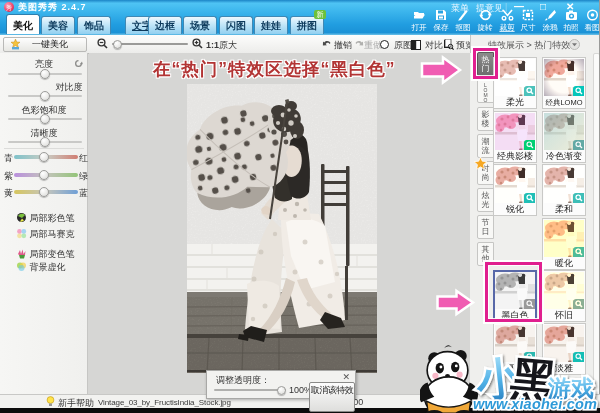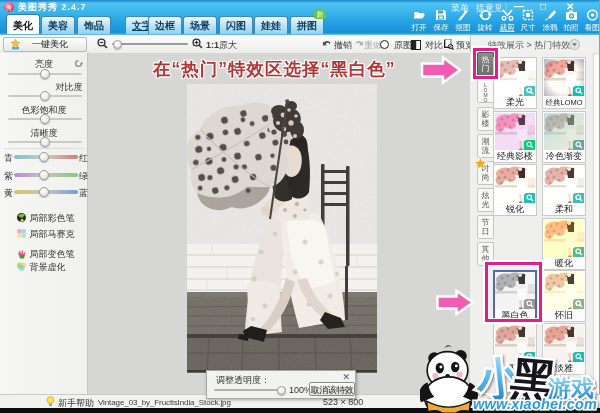--- a/index.html
+++ b/index.html
@@ -672,21 +672,21 @@
           </svg></div></div>
       <div class="lb">淡雅</div>
     </div>
 
   <div id="tpanel" class="abs">
     <div style="position:absolute;left:9px;top:3px;font-size:9px;color:#333;">调整透明度：</div>
     <div style="position:absolute;right:5px;top:1px;font-size:9px;color:#555;">✕</div>
     <div style="position:absolute;left:7px;top:18px;width:72px;height:2px;background:#b0b0ae;border-radius:1px;"></div>
     <div class="knob" style="position:absolute;left:70px;top:15px;width:9px;height:9px;"></div>
     <div style="position:absolute;left:82px;top:14px;font-size:9px;color:#333;">100%</div>
-    <div style="position:absolute;left:102px;top:11px;width:46px;height:14px;border:1px solid #8a8a88;border-radius:2px;background:linear-gradient(180deg,#fdfdfd,#dededc);font-size:9px;color:#222;text-align:center;line-height:14px;box-sizing:border-box;letter-spacing:-0.5px;">取消该特效</div>
+    <div style="position:absolute;left:102px;top:11px;width:46px;height:30px;border:1px solid #8a8a88;border-radius:2px;background:linear-gradient(180deg,#fdfdfd,#dededc);font-size:9px;color:#222;text-align:center;line-height:14px;box-sizing:border-box;letter-spacing:-0.5px;">取消该特效</div>
   </div>
 
   <div id="statusbar" class="abs"></div>
   <svg class="abs" style="left:46px;top:396px" width="9" height="11" viewBox="0 0 9 11">
       <circle cx="4.5" cy="4" r="3.4" fill="#ffe34a" stroke="#c8a020" stroke-width=".7"></circle>
       <rect x="3" y="7.5" width="3" height="2.5" fill="#9a9a98"></rect>
     </svg>
   <div class="abs" style="left:58px;top:397px;font-size:9px;color:#333;">新手帮助</div>
   <div class="abs" style="left:98px;top:398px;font-size:8px;color:#3a3a3a;letter-spacing:-0.1px;">Vintage_03_by_FructisIndia_Stock.jpg</div>
   <div class="abs" style="left:323px;top:397px;font-size:9px;color:#3a3a3a;">523 × 800</div>

